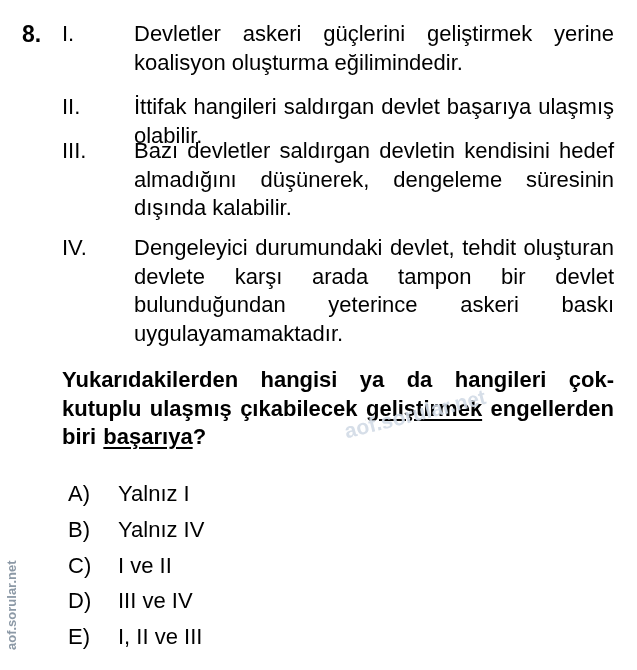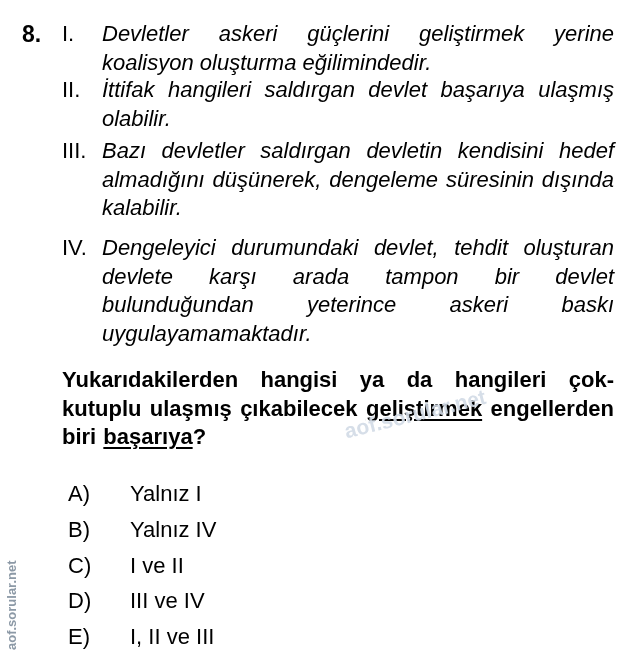--- a/index.html
+++ b/index.html
@@ -29,24 +29,23 @@
       width: 552px;
       font-size: 22px;
       line-height: 28.6px;
     }
     .item .roman {
       position: absolute;
       left: 0;
       top: 0;
     }
     .item .text {
-      margin-left: 40px;
+      margin-left: 72px;
       text-align: justify;
       text-align-last: left;
-      font-style: italic;
     }
     .stem {
       position: absolute;
       left: 62px;
       top: 366px;
       width: 552px;
       font-size: 22px;
       font-weight: bold;
       line-height: 28.5px;
       text-align: justify;
@@ -70,21 +69,20 @@
       height: 35.8px;
     }
     .opt .letter {
       position: absolute;
       left: 0;
     }
     .opt .val {
       position: absolute;
       left: 50px;
       white-space: nowrap;
-      margin-left: 12px;
     }
     .watermark-center {
       position: absolute;
       left: 342px;
       top: 420px;
       font-size: 21px;
       font-weight: bold;
       color: #d2dbe6;
       transform: rotate(-14deg);
       transform-origin: left top;
@@ -106,21 +104,21 @@
 </head>
 <body>
 
 <div class="qnum">8.</div>
 
 <div class="item" style="top:20px;">
   <span class="roman">I.</span>
   <div class="text">Devletler askeri güçlerini geliştirmek yerine koalisyon oluşturma eğilimindedir.</div>
 </div>
 
-<div class="item" style="top:76px;">
+<div class="item" style="top:93px;">
   <span class="roman">II.</span>
   <div class="text">İttifak hangileri saldırgan devlet başarıya ulaşmış olabilir.</div>
 </div>
 
 <div class="item" style="top:137px;">
   <span class="roman">III.</span>
   <div class="text">Bazı devletler saldırgan devletin kendisini hedef almadığını düşünerek, dengeleme süresinin dışında kalabilir.</div>
 </div>
 
 <div class="item" style="top:234px;">

